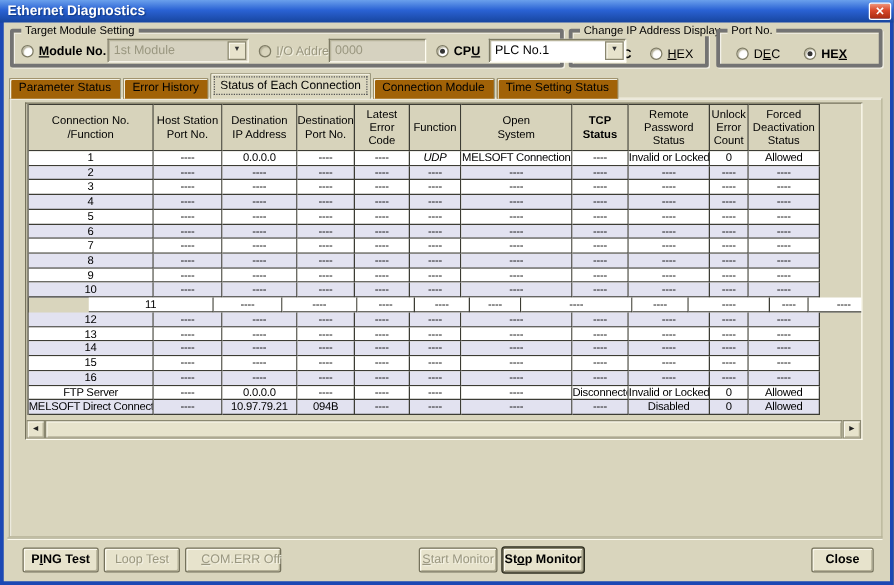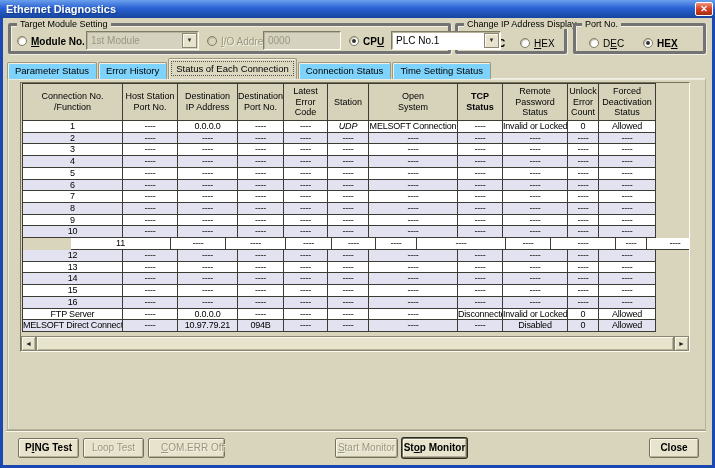--- a/index.html
+++ b/index.html
@@ -35,21 +35,21 @@
     display:flex;align-items:center;}
   .combo-text{flex:1;padding:0 4px;font-size:10px;white-space:nowrap;overflow:hidden;}
   .combo-btn{width:15px;height:15px;margin:1px;background:#e7e3cc;border:1px solid #8a8770;
     box-shadow:inset 1px 1px 0 #fbf9ee;font-size:6px;line-height:13px;text-align:center;color:#333;flex:0 0 auto;}
   .combo.dis,.textbox.dis{background:#d6d2c0;}
   .combo.dis .combo-text,.textbox.dis span{color:#9a9780;}
   .textbox span{padding:0 4px;font-size:10px;}
 
   
   .tabs{position:absolute;left:4px;top:42px;display:flex;align-items:flex-end;height:19px;z-index:3;}
-  .tab{height:17px;line-height:16px;padding:0 7px;font-size:9.5px;white-space:nowrap;background:#7dd3fc;
+  .tab{height:17px;line-height:16px;padding:0 7px;font-size:9.5px;white-space:nowrap;background:#a16207;
     border:1px solid #9c997e;border-bottom:none;border-radius:2px 2px 0 0;margin-right:1px;
     box-shadow:inset 1px 1px 0 #f2f0e2;}
   .tab.active{height:21px;line-height:19px;background:#dcd8c0;position:relative;z-index:4;
     outline:1px dotted #555;outline-offset:-4px;}
   .tabpage{position:absolute;left:4px;top:60px;width:699px;height:352px;border:1px solid #b6b398;
     border-top-color:#f2f0e2;box-shadow:inset 1px 1px 0 rgba(255,255,255,.5);background:#d9d5bd;z-index:1;}
 
   
   .tablewrap{position:absolute;left:17px;top:64px;width:670px;height:270px;background:#d9d5bd;
     border:1px solid;border-color:#75725c #fffdf2 #fffdf2 #75725c;overflow:hidden;z-index:2;}
@@ -141,40 +141,40 @@
       <div class="radio" style="left:67px;top:11px;">
         <span class="rb checked"></span>
         <span class="rlbl bold">HE<u>X</u></span>
       </div>
     </div>
 
     <div class="tabs">
       <div class="tab">Parameter Status</div>
       <div class="tab">Error History</div>
       <div class="tab active">Status of Each Connection</div>
-      <div class="tab">Connection Status</div>
+      <div class="tab">Connection Module</div>
       <div class="tab">Time Setting Status</div>
     </div>
     <div class="tabpage"></div>
 
     <div class="tablewrap">
       <div class="tbl">
           <div class="trow thead">
             <div class="tcell" style="width: 100px;">Connection No.
 /Function</div>
             <div class="tcell" style="width: 55px;">Host Station
 Port No.</div>
             <div class="tcell" style="width: 60px;">Destination
 IP Address</div>
             <div class="tcell" style="width: 46px;">Destination
 Port No.</div>
             <div class="tcell" style="width: 44px;">Latest
 Error
 Code</div>
-            <div class="tcell" style="width: 41px;">Station</div>
+            <div class="tcell" style="width: 41px;">Function</div>
             <div class="tcell" style="width: 89px;">Open
 System</div>
             <div class="tcell" style="width: 45px; font-weight: bold;">TCP
 Status</div>
             <div class="tcell" style="width: 65px;">Remote
 Password
 Status</div>
             <div class="tcell" style="width: 31px;">Unlock
 Error
 Count</div>

